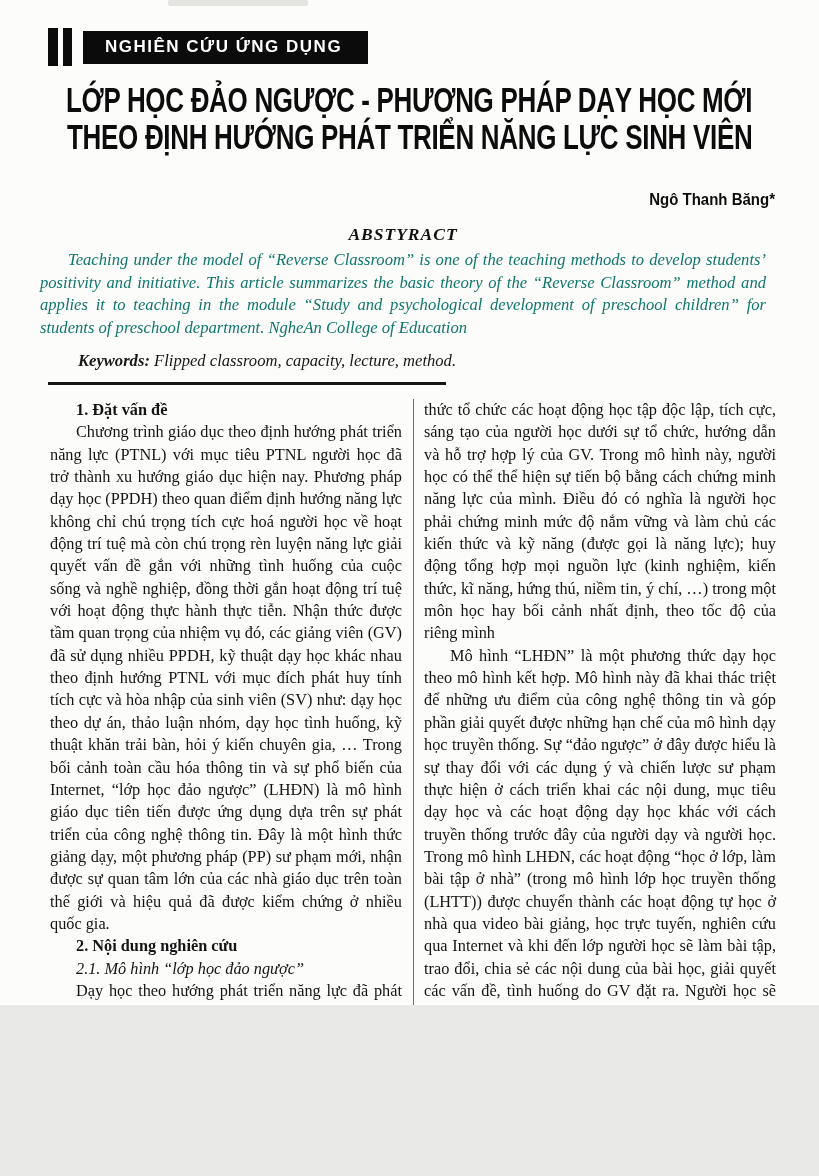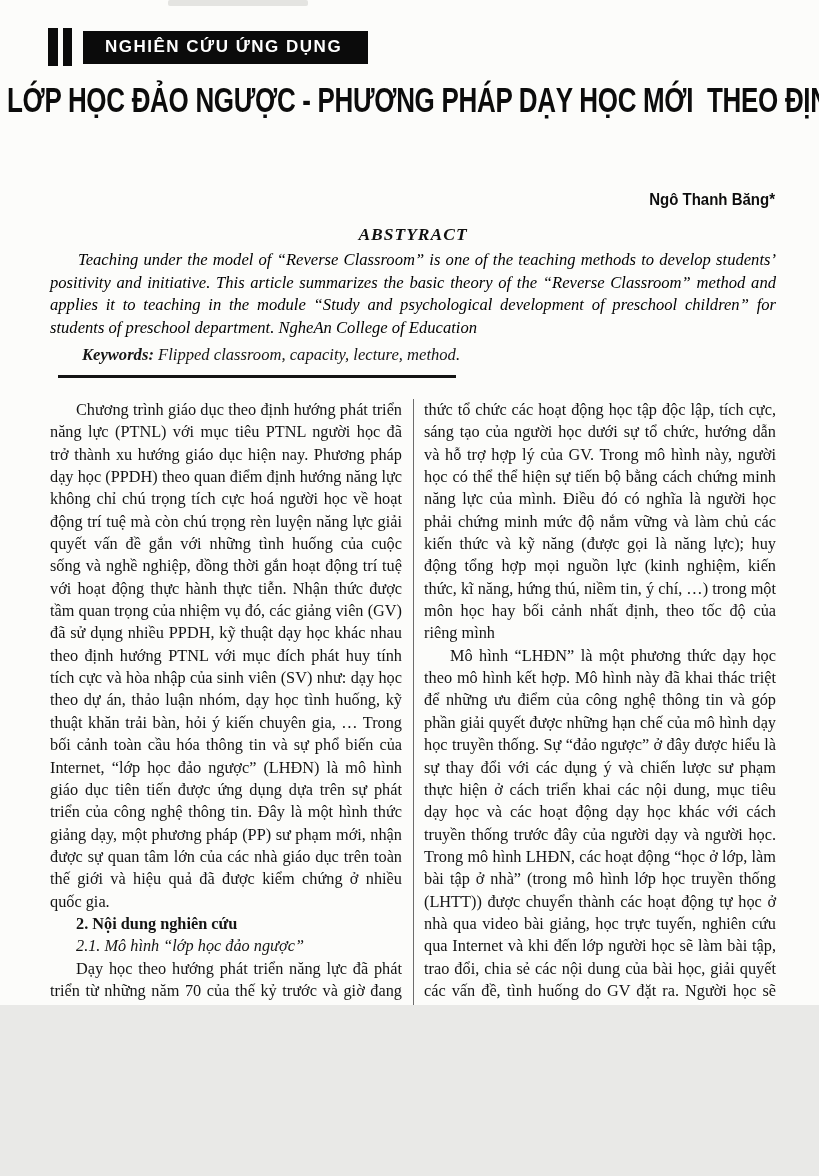--- a/index.html
+++ b/index.html
@@ -23,46 +23,46 @@
   .badge-bar.thin{width:9px;}
   .section-badge{
     background:#0b0b0b;color:#fefefe;
     font-family:"Liberation Sans", sans-serif;
     font-weight:bold;font-size:17px;letter-spacing:1.5px;
     padding:6px 26px 7px 22px;margin-left:6px;
     white-space:nowrap;
   }
 
   
-  .title-wrap{position:absolute;left:0;top:82px;width:819px;display:flex;flex-direction:row;align-items:center;}
+  .title-wrap{position:absolute;left:0;top:82px;width:819px;display:flex;flex-direction:column;align-items:center;}
   .title-line{
     font-family:"Liberation Sans", sans-serif;
     font-weight:bold;font-size:26.5px;letter-spacing:-0.3px;
     white-space:nowrap;color:#0c0c0c;
     transform:scale(0.98,1.32);transform-origin:center;
     line-height:37px;
   }
   .author{
     position:absolute;right:44px;top:190px;
     font-family:"Liberation Sans", sans-serif;
     font-weight:bold;font-size:15px;color:#0d0d0d;
     transform:scaleY(1.1);
   }
 
   
-  .abstract{position:absolute;left:50px;top:224px;width:726px;}
+  .abstract{position:absolute;left:40px;top:224px;width:726px;}
   .abs-heading{
     text-align:center;font-weight:bold;font-style:italic;
     font-size:17.5px;letter-spacing:1px;margin-bottom:4px;color:#111;
   }
   .abs-body{
     margin:0;font-style:italic;font-size:16.6px;line-height:22.6px;
-    text-align:justify;text-indent:28px;color:#000000;
+    text-align:justify;text-indent:28px;color:#0f766e;
   }
-  .keywords{margin:4px;font-style:italic;font-size:16.6px;line-height:23px;text-indent:28px;}
+  .keywords{margin:10px;font-style:italic;font-size:16.6px;line-height:23px;text-indent:28px;}
   .kw-label{font-weight:bold;}
   .abs-rule{width:398px;height:3px;background:#141414;margin:9px 0 6px 8px;}
   .dates{font-weight:bold;font-style:italic;font-size:14.8px;color:#121212;letter-spacing:0.2px;margin-left:8px;}
 
   
   .columns{position:absolute;left:50px;top:399px;width:726px;display:flex;}
   .col{width:352px;font-size:16.3px;line-height:22.35px;text-align:justify;color:#141414;}
   .col-gutter{width:22px;display:flex;justify-content:center;}
   .col-divider{width:1px;background:#6d6d6d;}
   .col-block{margin:0;}
@@ -113,20 +113,21 @@
     <div class="abs-heading">ABSTYRACT</div>
     <p class="abs-body">Teaching under the model of “Reverse Classroom” is one of the teaching methods to develop students’ positivity and initiative. This article summarizes the basic theory of the “Reverse Classroom” method and applies it to teaching in the module “Study and psychological development of preschool children” for students of preschool department. NgheAn College of Education</p>
     <p class="keywords">
       <span class="kw-label">Keywords:</span><span> Flipped classroom, capacity, lecture, method.</span>
     </p>
     <div class="abs-rule"></div>
   </section>
 
   <main class="columns">
     <div class="col col-left">
+        <div class="col-block heading1">1. Đặt vấn đề</div>
         <div class="col-block para">Chương trình giáo dục theo định hướng phát triển năng lực (PTNL) với mục tiêu PTNL người học đã trở thành xu hướng giáo dục hiện nay. Phương pháp dạy học (PPDH) theo quan điểm định hướng năng lực không chỉ chú trọng tích cực hoá người học về hoạt động trí tuệ mà còn chú trọng rèn luyện năng lực giải quyết vấn đề gắn với những tình huống của cuộc sống và nghề nghiệp, đồng thời gắn hoạt động trí tuệ với hoạt động thực hành thực tiễn. Nhận thức được tầm quan trọng của nhiệm vụ đó, các giảng viên (GV) đã sử dụng nhiều PPDH, kỹ thuật dạy học khác nhau theo định hướng PTNL với mục đích phát huy tính tích cực và hòa nhập của sinh viên (SV) như: dạy học theo dự án, thảo luận nhóm, dạy học tình huống, kỹ thuật khăn trải bàn, hỏi ý kiến chuyên gia, … Trong bối cảnh toàn cầu hóa thông tin và sự phổ biến của Internet, “lớp học đảo ngược” (LHĐN) là mô hình giáo dục tiên tiến được ứng dụng dựa trên sự phát triển của công nghệ thông tin. Đây là một hình thức giảng dạy, một phương pháp (PP) sư phạm mới, nhận được sự quan tâm lớn của các nhà giáo dục trên toàn thế giới và hiệu quả đã được kiểm chứng ở nhiều quốc gia.</div>
         <div class="col-block heading1">2. Nội dung nghiên cứu</div>
         <div class="col-block heading2">2.1. Mô hình “lớp học đảo ngược”</div>
         <div class="col-block para">Dạy học theo hướng phát triển năng lực đã phát triển từ những năm 70 của thế kỷ trước và giờ đang trở thành xu hướng giáo dục được cả thế giới quan tâm. Dạy học theo hướng phát triển năng lực là mô hình dạy học hướng tới mục tiêu phát triển tối đa phẩm chất và năng lực của người học thông qua cách</div>
       </div>
     <div class="col-gutter">
       <div class="col-divider"></div>
     </div>
     <div class="col col-right">
         <div class="col-block para-cont">thức tổ chức các hoạt động học tập độc lập, tích cực, sáng tạo của người học dưới sự tổ chức, hướng dẫn và hỗ trợ hợp lý của GV. Trong mô hình này, người học có thể thể hiện sự tiến bộ bằng cách chứng minh năng lực của mình. Điều đó có nghĩa là người học phải chứng minh mức độ nắm vững và làm chủ các kiến thức và kỹ năng (được gọi là năng lực); huy động tổng hợp mọi nguồn lực (kinh nghiệm, kiến thức, kĩ năng, hứng thú, niềm tin, ý chí, …) trong một môn học hay bối cảnh nhất định, theo tốc độ của riêng mình</div>

